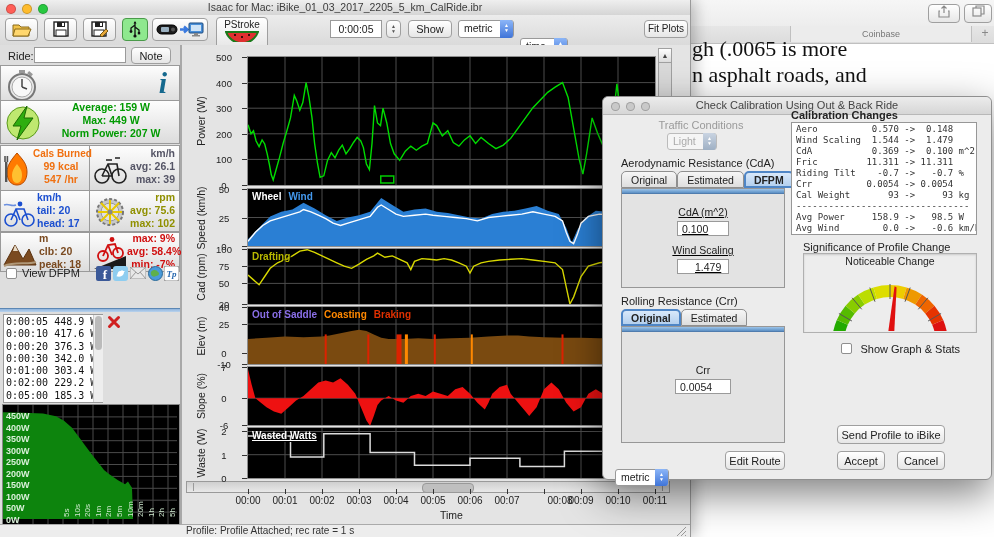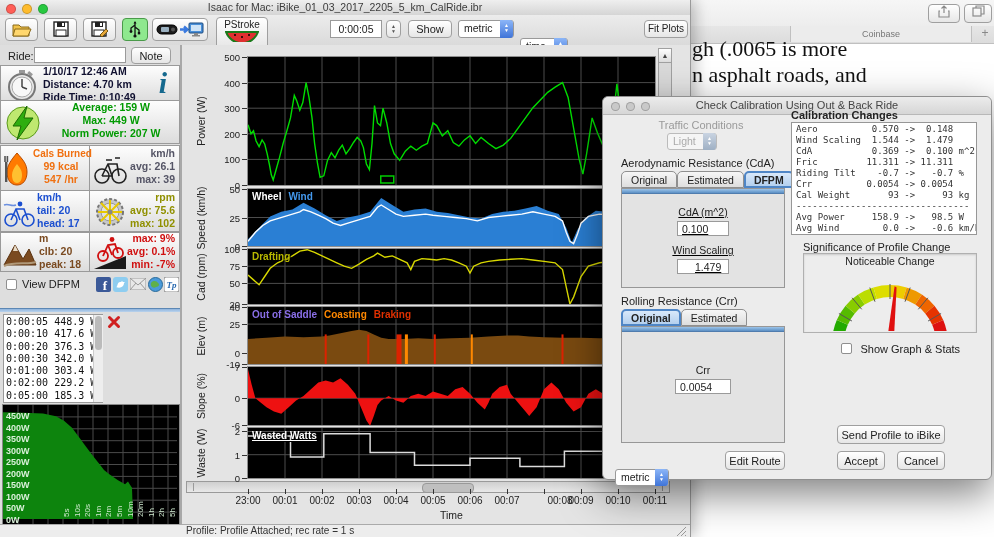--- a/index.html
+++ b/index.html
@@ -20,21 +20,21 @@
   .tab.on{background:linear-gradient(#cfe2f6,#a9c8e8);border-color:#5c87b4;font-weight:bold;}
   .peak-row{font-size:10px;line-height:12.3px;color:#111;white-space:pre;font-family:"DejaVu Sans Mono",monospace;}
   
   #dialog{background:#ececec;border:1px solid #8f8f8f;border-radius:6px;box-shadow:0 14px 40px rgba(0,0,0,.5);}
   .dtab{background:linear-gradient(#f6f6f6,#dedede);border:1px solid #8f8f8f;border-radius:5px 5px 0 0;font-size:10.5px;padding:2px 9px;color:#222;}
   .dtab.on{background:linear-gradient(#d8e8fa,#b4d0ee);border:2px solid #4f86c6;font-weight:bold;padding:1px 8px;}
   .dpanel{background:#e3e3e3;border:1px solid #979797;box-sizing:border-box;}
   .dpanel .bluebar{height:4px;background:linear-gradient(#9cc4ea,#5b8fc4);border-bottom:1px solid #4f7cae;}
   .cal-row{font-family:"DejaVu Sans Mono",monospace;font-size:9px;line-height:11px;color:#333;white-space:pre;}
   .cb{width:11px;height:11px;background:#fff;border:1px solid #8f8f8f;border-radius:2px;display:inline-block;box-sizing:border-box;}
-  .ticklab{position:absolute;width:32px;text-align:right;font-size:9.5px;color:#222;}
+  .ticklab{position:absolute;width:32px;text-align:center;font-size:9.5px;color:#222;}
   .xlab{position:absolute;width:40px;text-align:center;font-size:10px;color:#222;}
   .ylabel{position:absolute;font-size:10.5px;color:#222;white-space:nowrap;transform:translate(-50%,-50%) rotate(-90deg);}
   .leg{position:absolute;font-size:10px;font-weight:bold;text-shadow:1px 1px 1px #000;white-space:nowrap;}
   .leg span{margin-right:7px;}
 </style>
 </head>
 <body>
 
 <div id="stage">
 
@@ -135,25 +135,20 @@
       <div class="abs mbtn" style="left:131px;top:2px;width:40px;height:17px;">Note</div>
 
       <div class="abs statbox" style="left:0;top:20px;width:180px;height:38px;">
         <svg class="abs" style="left:4px;top:3px" width="34" height="32" viewBox="0 0 34 32">
             <rect x="14" y="1" width="6" height="3" fill="#999"></rect>
             <rect x="23" y="3" width="5" height="3" transform="rotate(40 25 4)" fill="#999"></rect>
             <circle cx="17" cy="18" r="13" fill="#e8e8e8" stroke="#777" stroke-width="2"></circle>
             <circle cx="17" cy="18" r="10" fill="#f8f8f8" stroke="#aaa"></circle>
             <path d="M17 18 L17 10 M17 18 L22 20" stroke="#444" stroke-width="1.5"></path>
           </svg>
-        <div class="abs" style="left:42px;top:-1px;width:104px;">
-          <div class="sline" style="color:#101030;">1/10/17 12:46 AM</div>
-          <div class="sline" style="color:#101030;">Distance: 4.70 km</div>
-          <div class="sline" style="color:#101030;">Ride Time: 0:10:49</div>
-        </div>
         <div class="abs" style="left:148px;top:0px;width:28px;height:34px;font-family:'Liberation Serif',serif;font-style:italic;font-weight:bold;font-size:30px;color:#15698e;text-align:center;line-height:34px;">i</div>
       </div>
 
       <div class="abs statbox" style="left:0;top:55px;width:180px;height:44px;">
         <svg class="abs" style="left:4px;top:3px" width="36" height="38" viewBox="0 0 36 38">
             <circle cx="18" cy="19" r="16" fill="#bfe870" stroke="#5a9a1a"></circle>
             <path d="M22 2 L8 22 L16 22 L12 36 L28 14 L19 14 Z" fill="#2fae10" stroke="#1a6a00"></path>
           </svg>
         <div class="abs" style="left:42px;top:0px;width:136px;text-align:center;">
           <div class="sline" style="color:#009a00;">Average: 159 W</div>
@@ -229,26 +224,26 @@
         </div>
         <svg class="abs" style="left:92px;top:3px" width="34" height="34" viewBox="0 0 34 34">
             <path d="M1 33 L33 33 L33 20 Z" fill="#1a1a1a"></path>
             <circle cx="10" cy="20" r="5" fill="none" stroke="#d01010" stroke-width="1.8"></circle>
             <circle cx="25" cy="17" r="5" fill="none" stroke="#d01010" stroke-width="1.8"></circle>
             <path d="M10 20 L15 9 L22 8 L25 17 M15 9 L19 19" fill="none" stroke="#d01010" stroke-width="1.8"></path>
             <circle cx="19" cy="3.5" r="2.4" fill="#d01010"></circle>
           </svg>
         <div class="abs" style="left:126px;top:-1px;width:52px;text-align:right;padding-right:4px;box-sizing:border-box;">
           <div class="sline" style="color:#d01010;">max: 9%</div>
-          <div class="sline" style="color:#d01010;">avg: 0.1%</div>
+          <div class="sline" style="color:#d01010;">avg: 58.4%</div>
           <div class="sline" style="color:#d01010;">min: -7%</div>
         </div>
       </div>
 
-      <div class="abs" style="left:0;top:232px;width:180px;height:14px;">
+      <div class="abs" style="left:0;top:221px;width:180px;height:14px;">
         <span class="cb abs" style="left:6px;top:2px;"></span>
         <span class="abs" style="left:22px;top:1px;font-size:11px;color:#222;">View DFPM</span>
         <svg class="abs" style="left:96px;top:0px" width="15" height="15" viewBox="0 0 15 15">
             <rect width="15" height="15" rx="2" fill="#3b5998"></rect>
             <text x="9" y="13" font-size="13" font-family="Liberation Serif,serif" font-weight="bold" fill="#fff" text-anchor="middle">f</text>
           </svg>
         <svg class="abs" style="left:113px;top:0px" width="15" height="15" viewBox="0 0 15 15">
             <rect width="15" height="15" rx="3" fill="#8ecdf0"></rect>
             <path d="M3 10 C5 10 4 4 8 5 L9 4 L10 5 L12 5 L11 6 C11 9 8 12 3 10 Z" fill="#fff"></path>
           </svg>
@@ -501,21 +496,21 @@
         <path d="M0.0 8.1 L42.5 8.1 L42.5 29.1 L75.8 29.1 L75.8 5.8 L122.1 5.8 L122.1 24.4 L166.5 24.4 L166.5 37.2 L222.0 37.2 L222.0 30.2 L271.9 30.2 L271.9 38.4 L316.4 38.4 L316.4 23.3 L377.4 23.3 L377.4 24.4 L399.6 24.4 L399.6 15.1 L418.1 15.1 L418.1 15.1" fill="none" stroke="#dcdcdc" stroke-width="1.5"></path>
       </svg>
       <div class="ticklab" style="left:208px;top:473px;">0</div>
       <div style="position:absolute;left:242px;top:478px;width:5px;height:1px;background:#333;"></div>
       <div class="ticklab" style="left:208px;top:449.74418604651163px;">1</div>
       <div style="position:absolute;left:242px;top:454.74418604651163px;width:5px;height:1px;background:#333;"></div>
       <div class="ticklab" style="left:208px;top:426.48837209302326px;">2</div>
       <div style="position:absolute;left:242px;top:431.48837209302326px;width:5px;height:1px;background:#333;"></div>
       <div class="ylabel" style="left:201px;top:453px;">Waste (W)</div>
       <div class="leg" style="left:252px;top:430px;"><span style="color: rgb(255, 255, 255); text-decoration: underline;">Wasted Watts</span></div>
-      <div class="xlab" style="left:228px;top:495px;">23:00</div>
+      <div class="xlab" style="left:228px;top:495px;">00:00</div>
       <div style="position:absolute;left:248px;top:489px;width:1px;height:5px;background:#333;"></div>
       <div class="xlab" style="left:265px;top:495px;">00:01</div>
       <div style="position:absolute;left:285px;top:489px;width:1px;height:5px;background:#333;"></div>
       <div class="xlab" style="left:302px;top:495px;">00:02</div>
       <div style="position:absolute;left:322px;top:489px;width:1px;height:5px;background:#333;"></div>
       <div class="xlab" style="left:339px;top:495px;">00:03</div>
       <div style="position:absolute;left:359px;top:489px;width:1px;height:5px;background:#333;"></div>
       <div class="xlab" style="left:376px;top:495px;">00:04</div>
       <div style="position:absolute;left:396px;top:489px;width:1px;height:5px;background:#333;"></div>
       <div class="xlab" style="left:413px;top:495px;">00:05</div>

